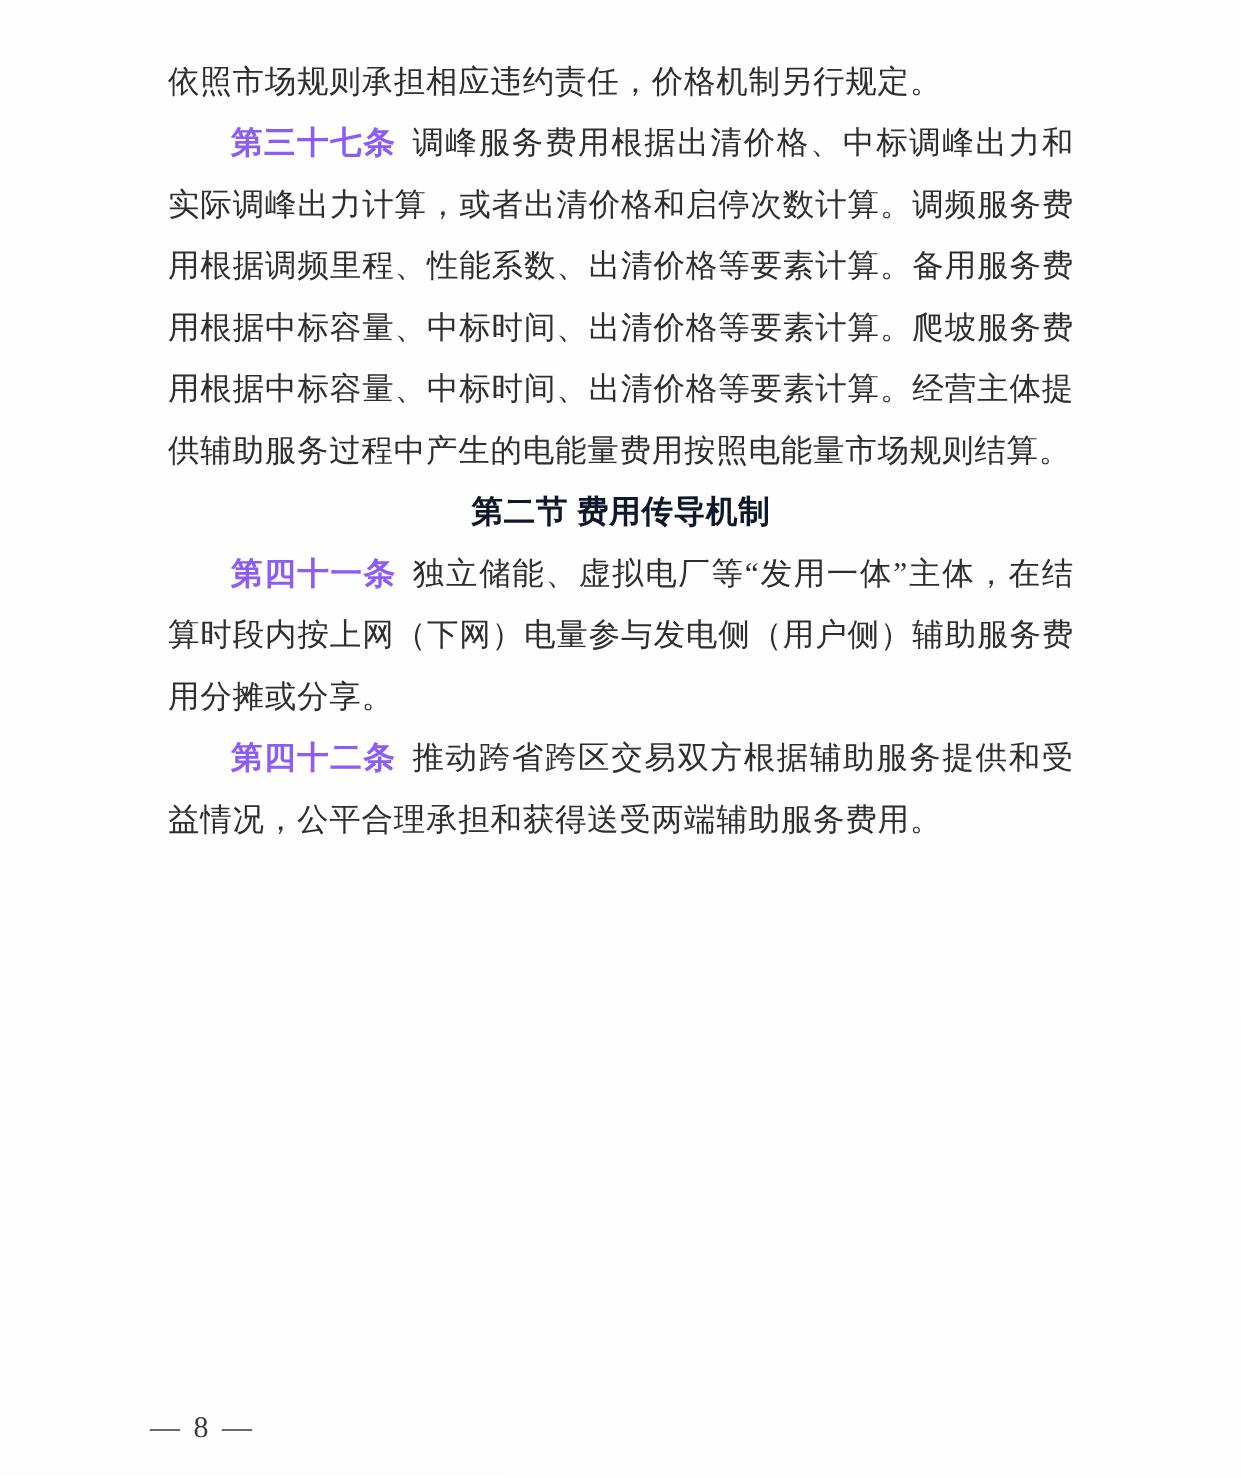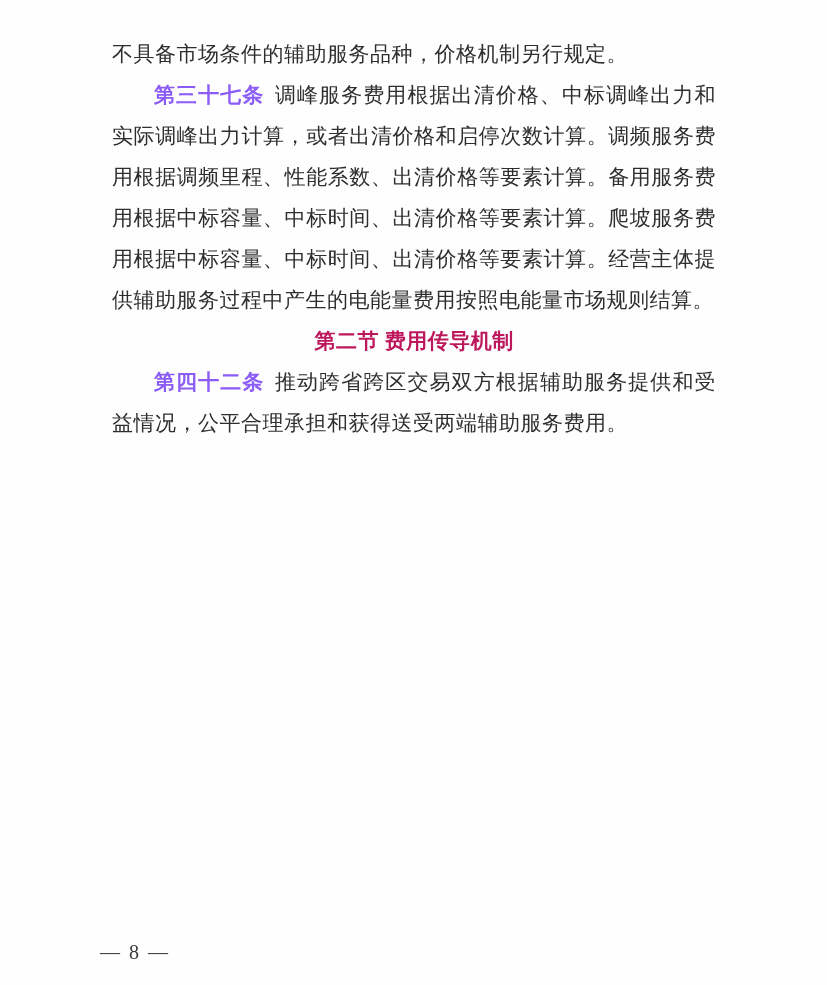--- a/index.html
+++ b/index.html
@@ -39,45 +39,46 @@
     font-weight: bold;
     margin-right: 0.5em;
     color: #8b5cf6;
   }
   .section-heading {
     margin: 0;
     padding: 0;
     text-align: center;
     text-indent: 0;
     font-weight: bold;
-    color: #be185d;
+    color: #0f172a;
   }
   .footer {
     position: absolute;
     left: 100px;
     top: 941px;
     font-size: 20px;
     letter-spacing: 2px;
     color: #3a3a3a;
   }
 </style>
 </head>
 <body>
 
 <div class="page">
   <div class="content">
 
-    <p class="para continuation"><span>不具备市场条件的辅助服务品种，价格机制另行规定。</span></p>
+    <p class="para continuation"><span>依照市场规则承担相应违约责任，价格机制另行规定。</span></p>
 
     <p class="para"><span class="article-no">第三十七条</span><span>调峰服务费用根据出清价格、中标调峰出力和实际调峰出力计算，或者出清价格和启停次数计算。调频服务费用根据调频里程、性能系数、出清价格等要素计算。备用服务费用根据中标容量、中标时间、出清价格等要素计算。爬坡服务费用根据中标容量、中标时间、出清价格等要素计算。经营主体提供辅助服务过程中产生的电能量费用按照电能量市场规则结算。</span></p>
 
 
     <p class="section-heading"><span>第二节 费用传导机制</span></p>
 
 
 
+    <p class="para"><span class="article-no">第四十一条</span><span>独立储能、虚拟电厂等“发用一体”主体，在结算时段内按上网（下网）电量参与发电侧（用户侧）辅助服务费用分摊或分享。</span></p>
 
     <p class="para"><span class="article-no">第四十二条</span><span>推动跨省跨区交易双方根据辅助服务提供和受益情况，公平合理承担和获得送受两端辅助服务费用。</span></p>
 
   </div>
 
   <div class="footer">— 8 —</div>
 </div>
 
 </body></html>

